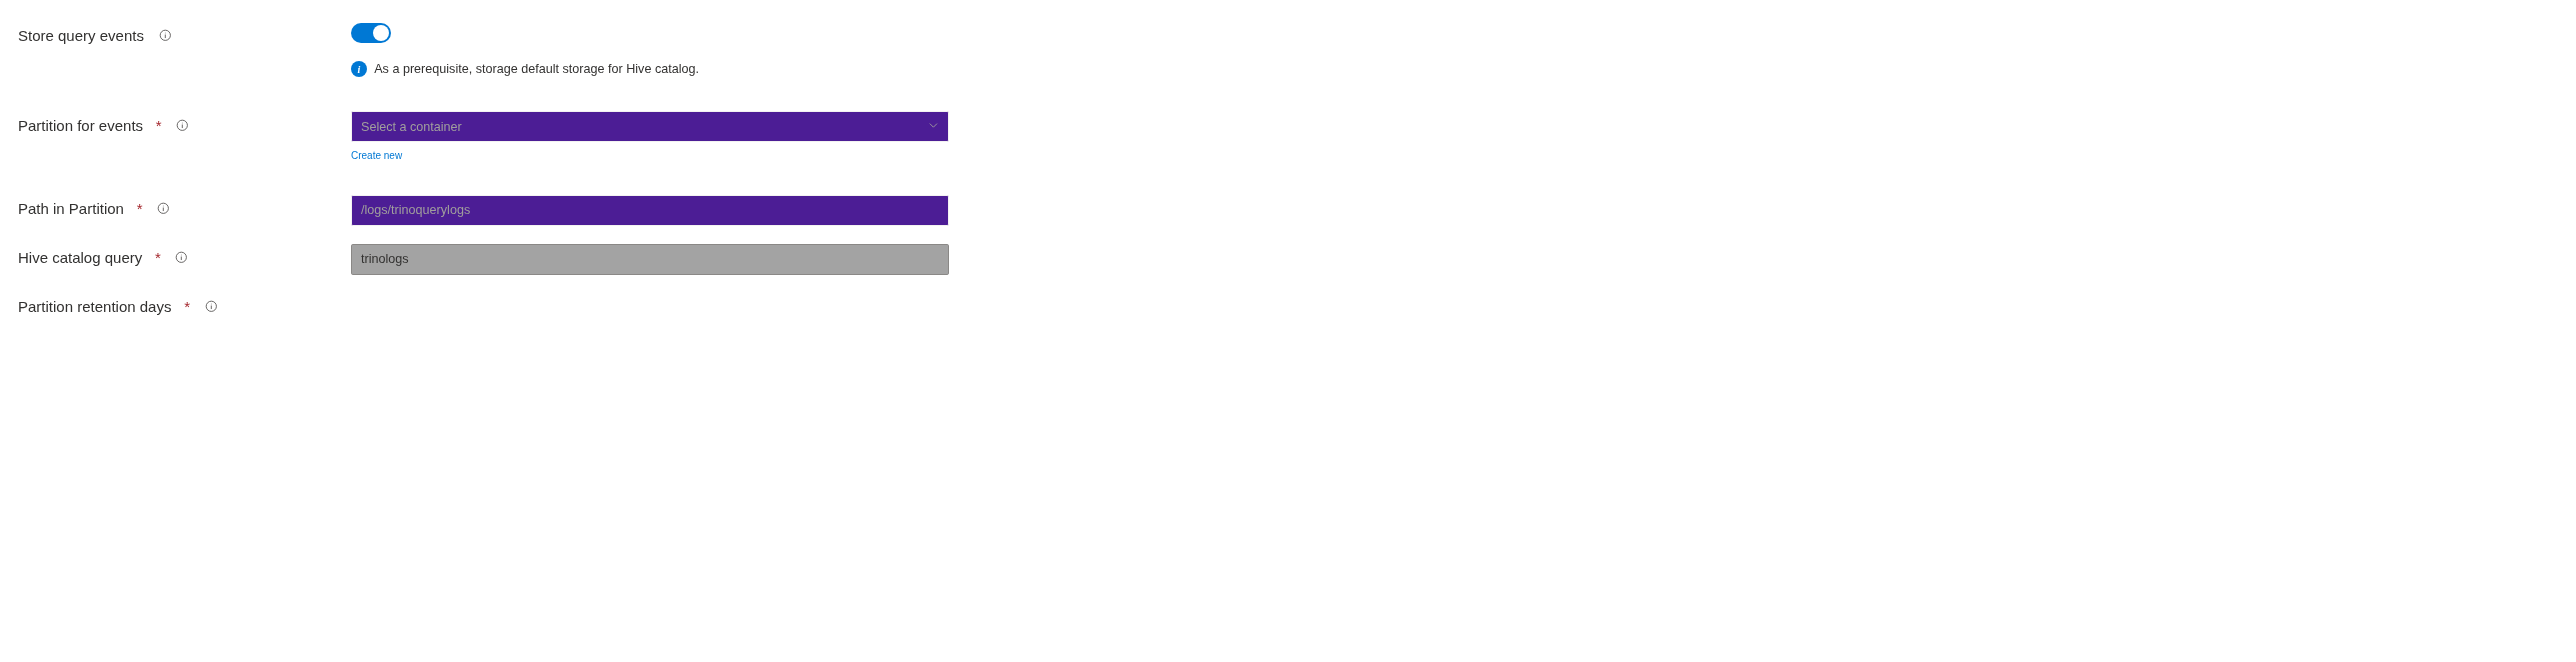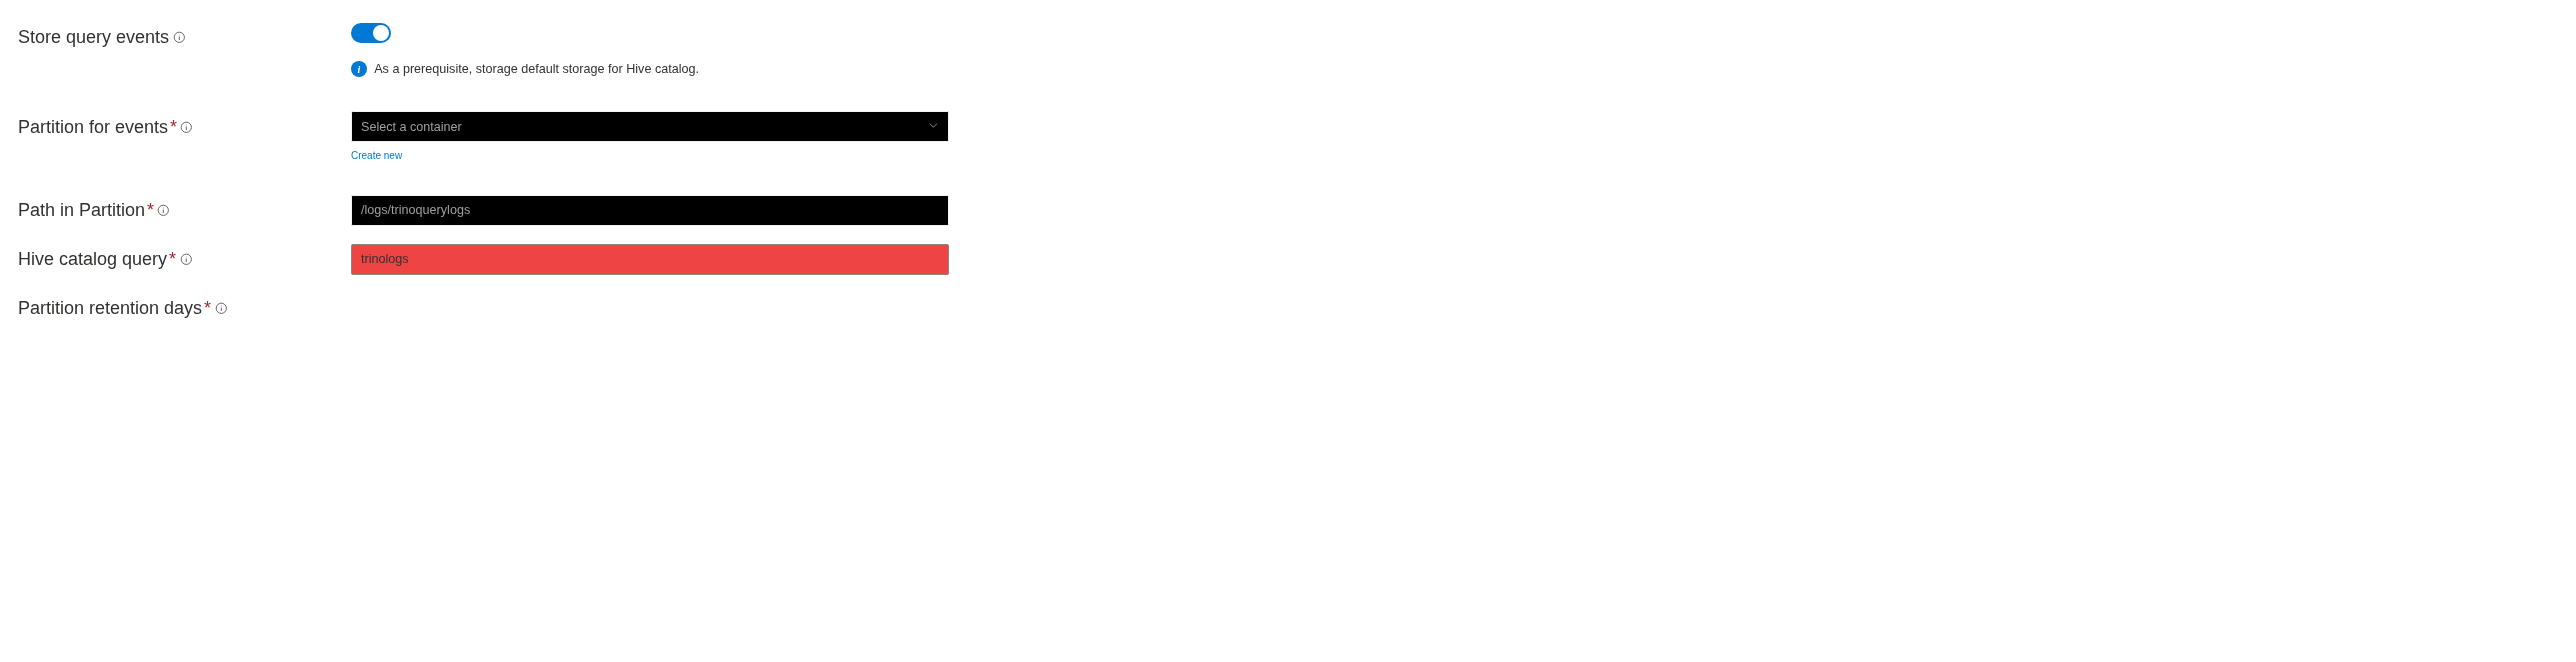--- a/index.html
+++ b/index.html
@@ -13,23 +13,23 @@
     .form-row {
       display: flex;
       align-items: flex-start;
       margin-bottom: 18px;
     }
     .label-col {
       width: 333px;
       flex-shrink: 0;
       display: flex;
       align-items: center;
-      gap: 0;
+      gap: 11px;
       padding-top: 5.4px;
-      font-size: 18px;
+      font-size: 15px;
       color: #323130;
     }
     .field-col {
       width: 598px;
       display: flex;
       flex-direction: column;
       gap: 5.4px;
     }
     .required { color: #a4262c; margin-left: 1.8px; }
     .info-icon {
@@ -83,31 +83,31 @@
       font-family: Georgia, serif;
     }
     .select-box, .text-input {
       width: 100%;
       height: 31px;
       border: 0.9px solid #8a8886;
       border-radius: 1.8px;
       padding: 0 9px;
       font-size: 12.6px;
       font-family: inherit;
-      background: #ef4444;
+      background: #a3a3a3;
       color: #323130;
     }
     .select-box {
       display: flex;
       align-items: center;
       justify-content: space-between;
       cursor: pointer;
     }
     .select-box.disabled, .text-input.disabled {
-      background: #000000;
+      background: #4c1d95;
       border-color: #f3f2f1;
       color: #a19f9d;
       cursor: default;
     }
     .select-box.disabled .chevron { color: #a19f9d; }
     .chevron {
       color: #605e5c;
     }
     .chevron svg { width: 10.8px; height: 10.8px; }
     .placeholder { color: #a19f9d; }

